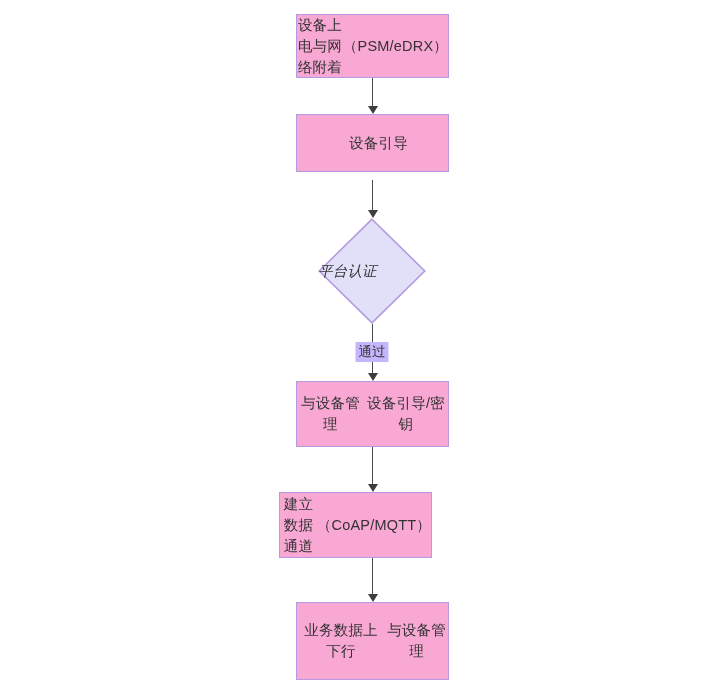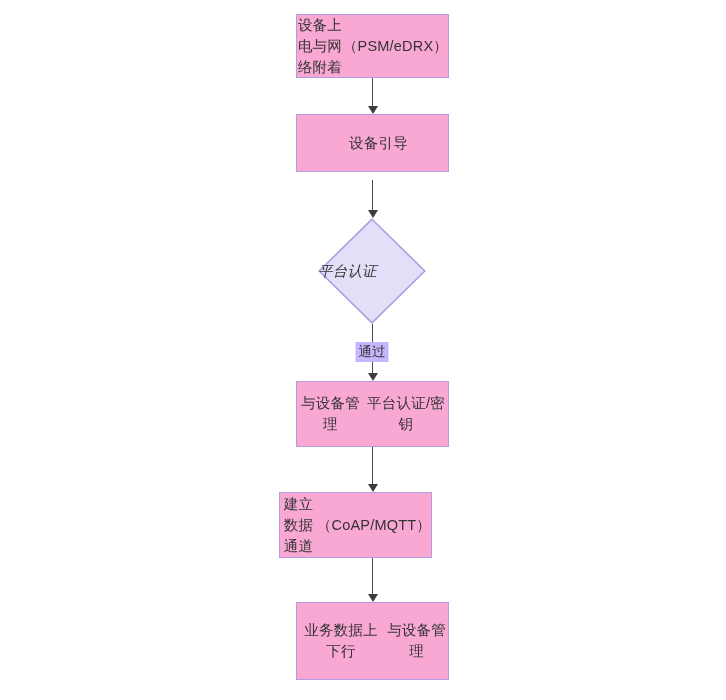--- a/index.html
+++ b/index.html
@@ -134,21 +134,21 @@
 
   <div class="diamond-wrap" id="node-n3" style="left: 318px; top: 218px; width: 108px; height: 106px;">
     <svg class="diamond-shape" viewBox="0 0 108 106" preserveAspectRatio="none">
       <polygon points="54,1.2 106.8,53 54,104.8 1.2,53" fill="#e2e0f9" stroke="#b49ae0" stroke-width="1.6"></polygon>
     </svg>
     <span class="diamond-label">平台认证</span>
   </div>
 
   <div class="node" id="node-n4" style="left: 296px; top: 381px; width: 153px; height: 66px;">
     <span class="line1">与设备管理</span>
-    <span class="line2">平台认证/密钥</span>
+    <span class="line2">设备引导/密钥</span>
   </div>
 
   <div class="node" id="node-n5" style="left: 279px; top: 492px; width: 153px; height: 66px;">
     <span class="line1">建立数据通道</span>
     <span class="line2">（CoAP/MQTT）</span>
   </div>
 
   <div class="node" id="node-n6" style="left: 296px; top: 602px; width: 153px; height: 78px;">
     <span class="line1">业务数据上下行</span>
     <span class="line2">与设备管理</span>

